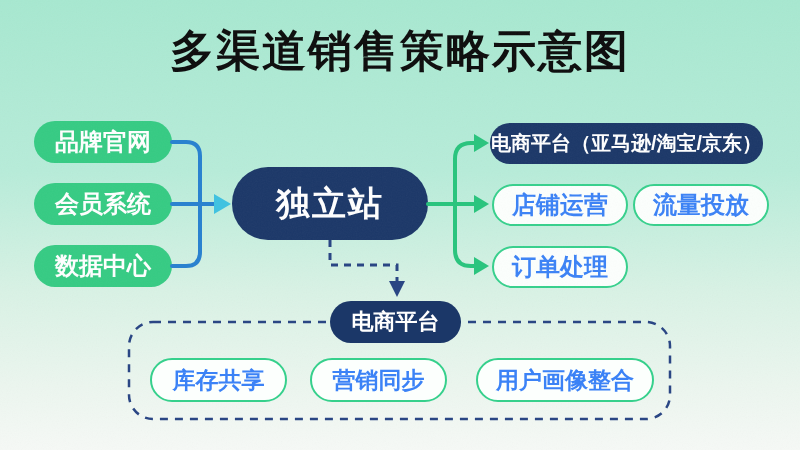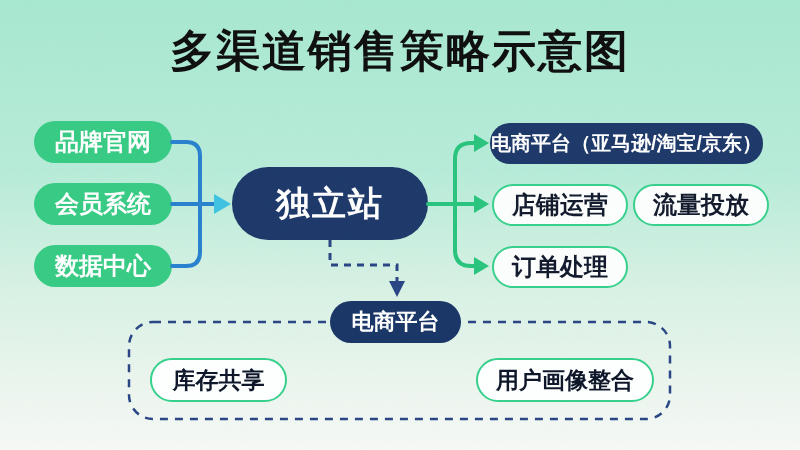--- a/index.html
+++ b/index.html
@@ -13,21 +13,21 @@
     font-size:44px;font-weight:800;color:#0c0c0c;letter-spacing:2px;margin:0;
   }
   .node{position:absolute;display:flex;align-items:center;justify-content:center;box-sizing:border-box;white-space:nowrap;}
   .pill-green{background:#35cb83;color:#ffffff;border-radius:21px;font-size:24px;font-weight:700;}
   .src{left:34px;width:138px;height:42px;}
   .src.s0{top:121px;} .src.s1{top:183px;} .src.s2{top:245px;}
   .hub{left:232px;top:167px;width:196px;height:73px;background:#1b3768;color:#fff;
        border-radius:36px;font-size:34px;font-weight:800;letter-spacing:2px;}
   .plat{left:490px;top:123px;width:273px;height:41px;background:#1b3768;color:#fff;
         border-radius:20px;font-size:20px;font-weight:700;}
-  .pill-outline{background:#fcfffd;border:2px solid #36d08c;color:#0f172a;
+  .pill-outline{background:#fcfffd;border:2px solid #36d08c;color:#3b82f6;
         border-radius:21px;font-size:24px;font-weight:700;}
   .shop{left:492px;top:184px;width:136px;height:42px;}
   .traffic{left:633px;top:184px;width:136px;height:42px;}
   .order{left:492px;top:246px;width:136px;height:42px;}
   .collab-header{left:330px;top:301px;width:131px;height:42px;background:#1b3768;color:#fff;
         border-radius:21px;font-size:22px;font-weight:700;z-index:3;}
   .item{top:358px;height:44px;border-radius:22px;font-size:23px;z-index:2;}
   .item.i0{left:150px;width:137px;}
   .item.i1{left:310px;width:137px;}
   .item.i2{left:476px;width:178px;}
@@ -100,17 +100,20 @@
   <div class="node pill-outline order">
     <span>订单处理</span>
   </div>
 
   <div class="node collab-header">
     <span>电商平台</span>
   </div>
   <div class="node pill-outline item i0">
     <span>库存共享</span>
   </div>
+  <div class="node pill-outline item i1">
+    <span>营销同步</span>
+  </div>
   <div class="node pill-outline item i2">
     <span>用户画像整合</span>
   </div>
 
 </div>
 
 </body></html>

